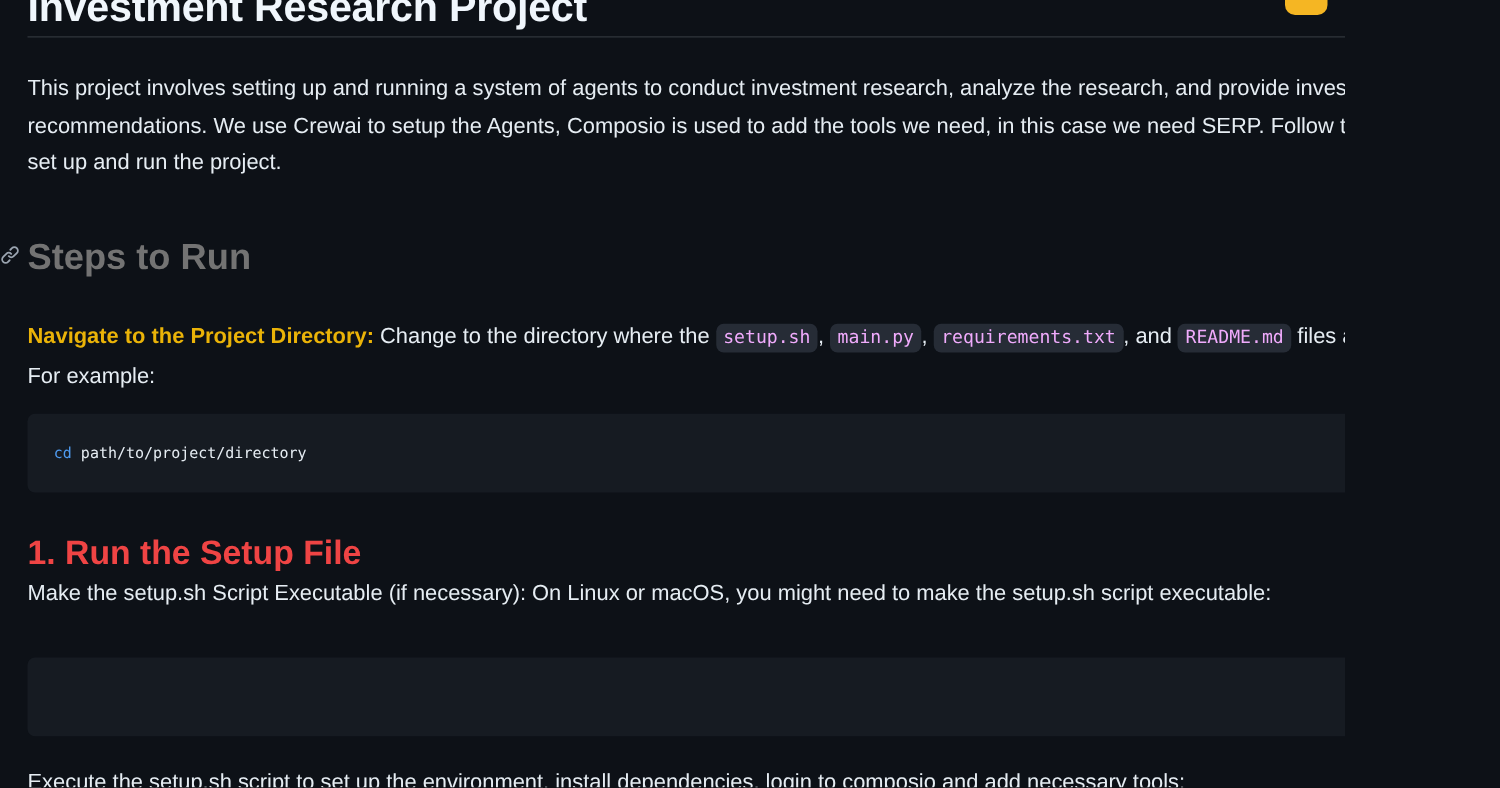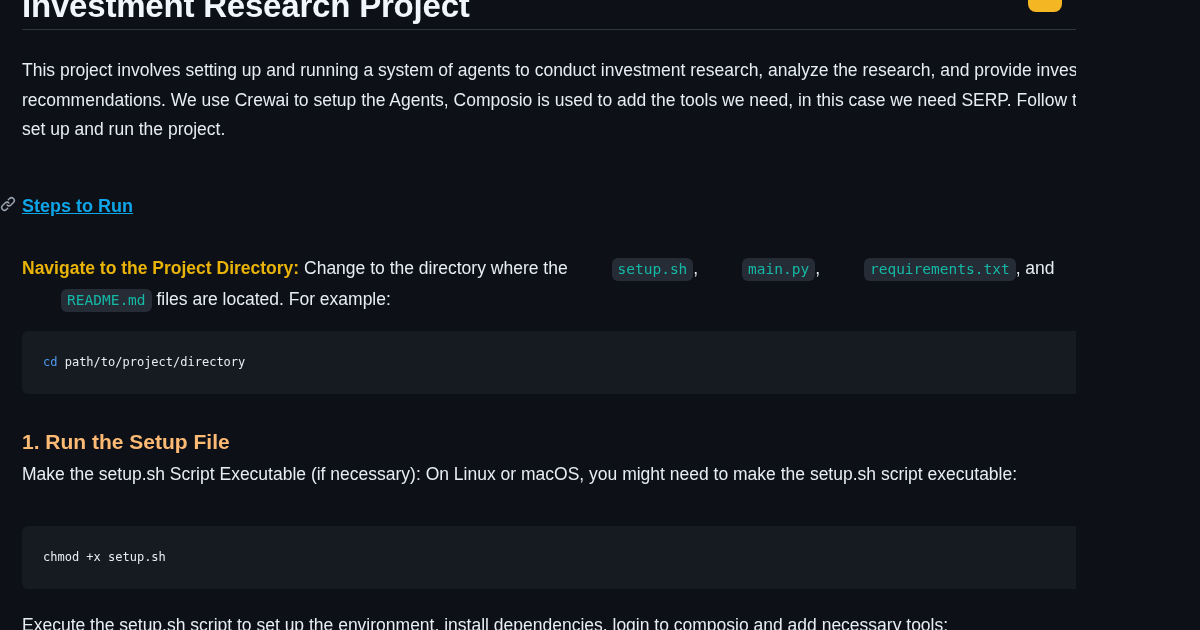--- a/index.html
+++ b/index.html
@@ -57,58 +57,56 @@
   }
 
   p.para {
     font-size: 17.5px;
     line-height: 29.5px;
     color: #e6edf3;
     margin: 0;
   }
 
   h2.sec-title {
-    font-size: 18px;
+    font-size: 29px;
     line-height: 32px;
     font-weight: bold;
-    color: #0ea5e9;
-    margin: 0;
-    position: relative;
-    text-decoration: underline;
+    color: #737373;
+    margin: 0;
+    position: relative;
   }
   .anchor-icon {
     position: absolute;
     left: -22px;
     top: 6px;
     width: 16px;
     height: 16px;
     color: #9aa4b0;
     overflow: hidden;
   }
   .anchor-icon svg { display: block; width: 16px; height: 16px; }
 
   h3.sub-title {
-    font-size: 21px;
+    font-size: 27px;
     line-height: 28px;
     font-weight: bold;
-    color: #fdba74;
+    color: #ef4444;
     margin: 0;
   }
 
   strong.b { font-weight: bold; color: #eab308; }
 
   code.inline {
     font-family: "DejaVu Sans Mono", "Liberation Mono", monospace;
     font-size: 14.5px;
     background: #262c36;
     border-radius: 6px;
     padding: 3px 6px 4px;
-    color: #14b8a6;
+    color: #f0abfc;
     white-space: nowrap;
-    margin-left: 39px;
   }
 
   
   .codeblock {
     position: relative;
     background: #161b22;
     border-radius: 6px;
     height: 63px;
     margin: 0;
   }
@@ -185,21 +183,20 @@
   <div class="blk" style="top:428px;">
     <h3 class="sub-title">1. Run the Setup File</h3>
   </div>
 
   <div class="blk" style="top:460px;">
     <p class="para">Make the setup.sh Script Executable (if necessary): On Linux or macOS, you might need to make the setup.sh script executable:</p>
   </div>
 
   <div class="blk" style="top:526px;">
     <div class="codeblock">
-      <pre>chmod +x setup.sh</pre>
       <div class="copy-btn">
         <svg width="17" height="17" viewBox="0 0 16 16" fill="none" stroke="currentColor" stroke-width="1.3" aria-hidden="true">
           <rect x="5.6" y="2.1" width="8.3" height="8.3" rx="1.4"></rect>
           <path d="M10.4 13.9H3.5a1.4 1.4 0 0 1-1.4-1.4V5.6"></path>
         </svg>
       </div>
     </div>
   </div>
 
   <div class="blk" style="top:611px;">

